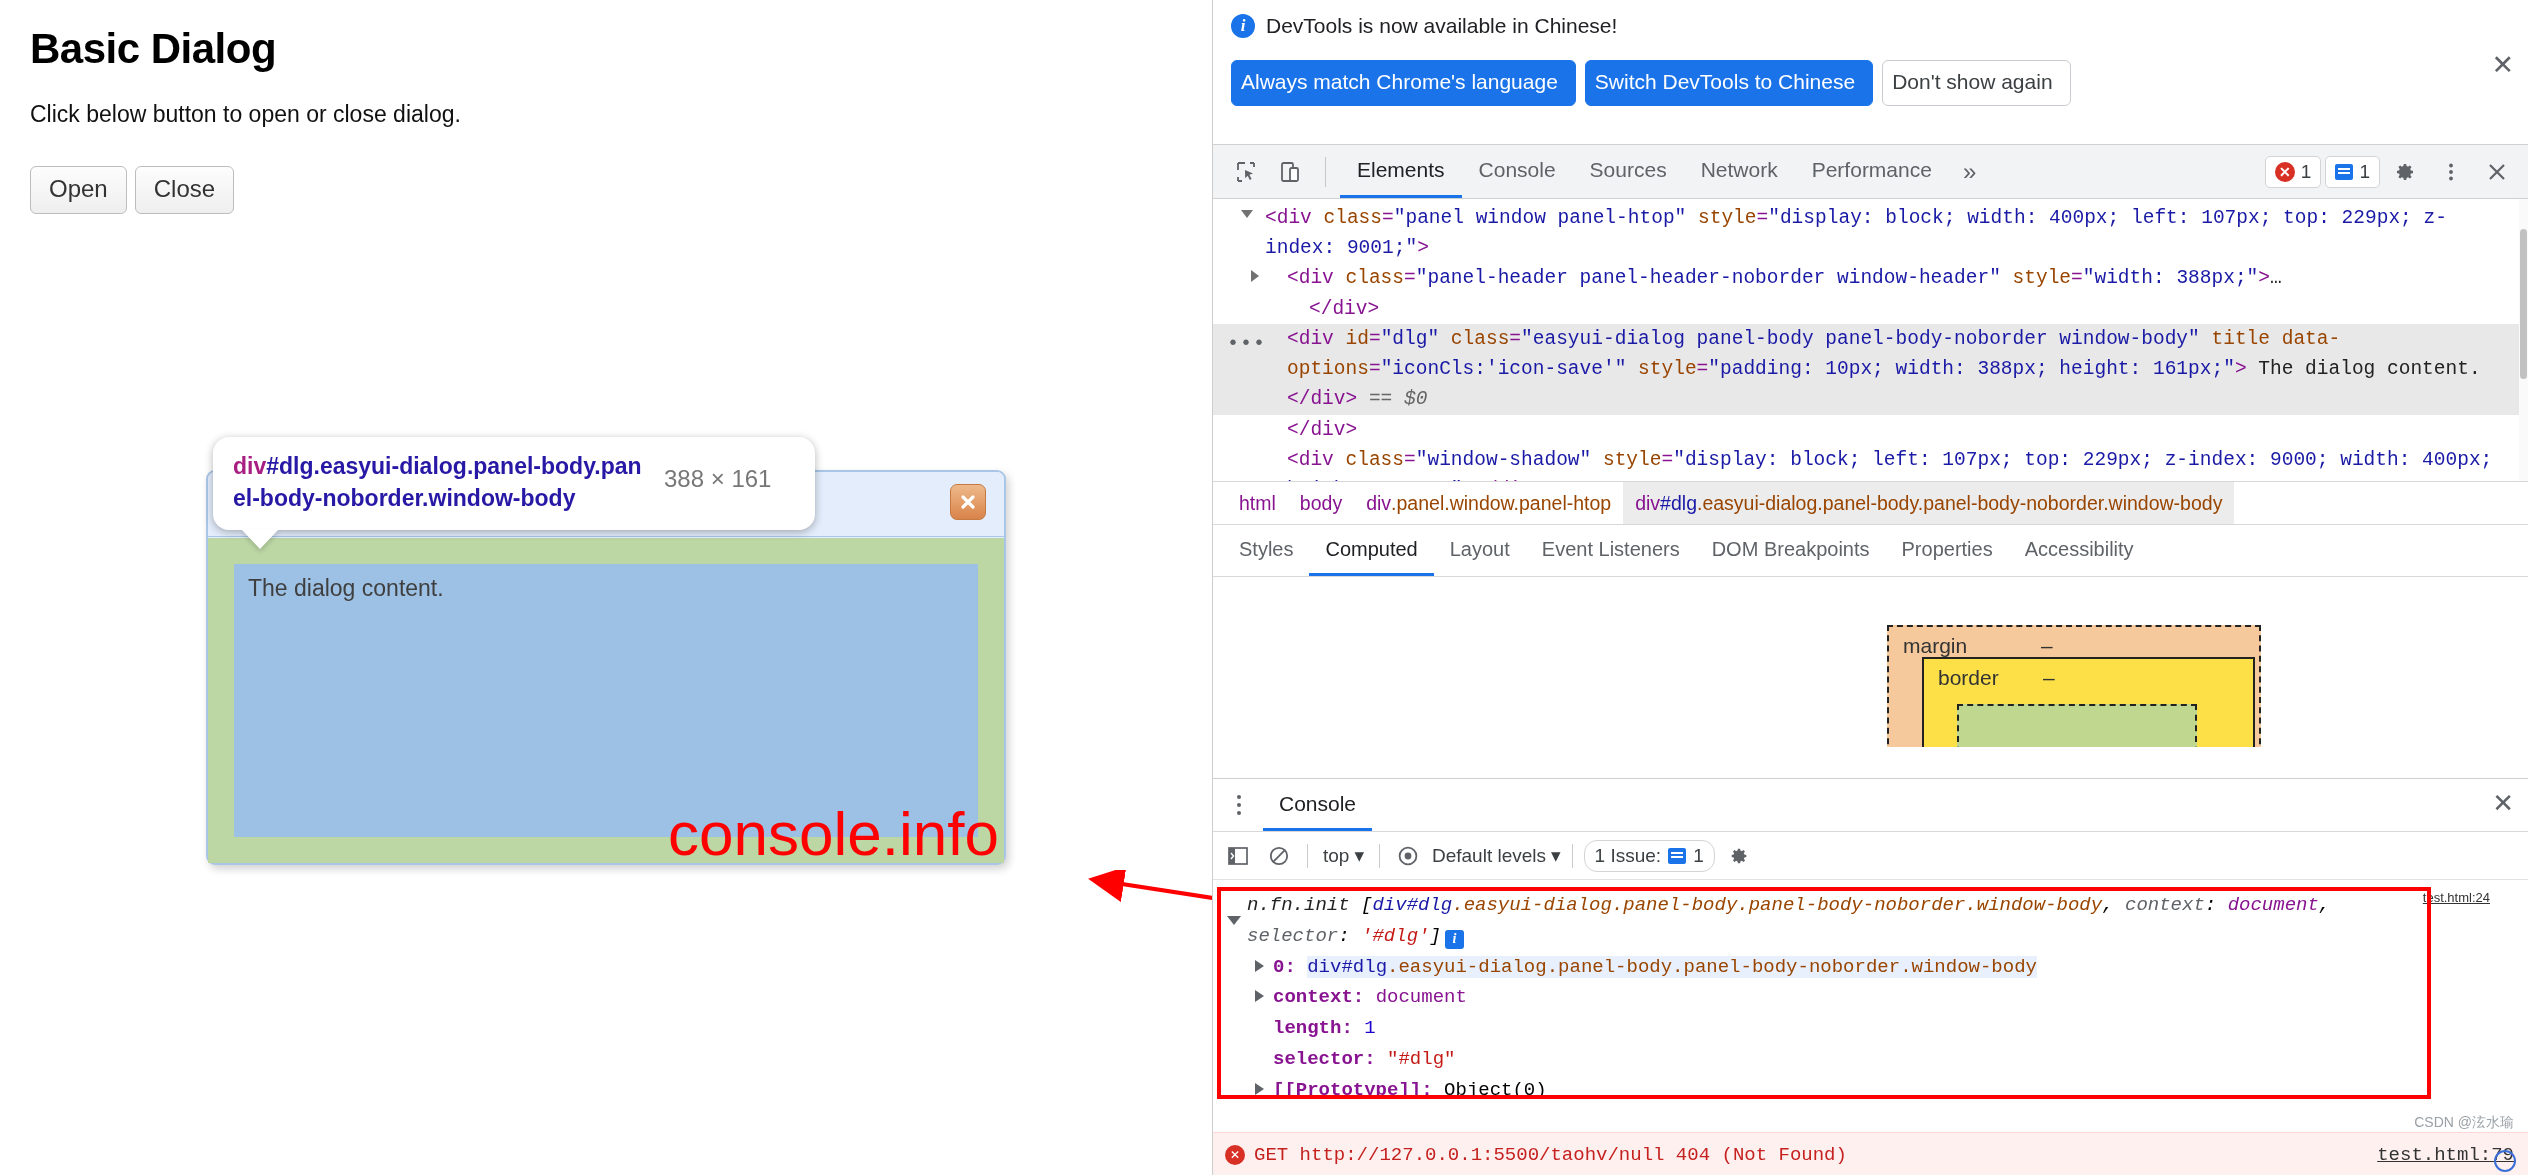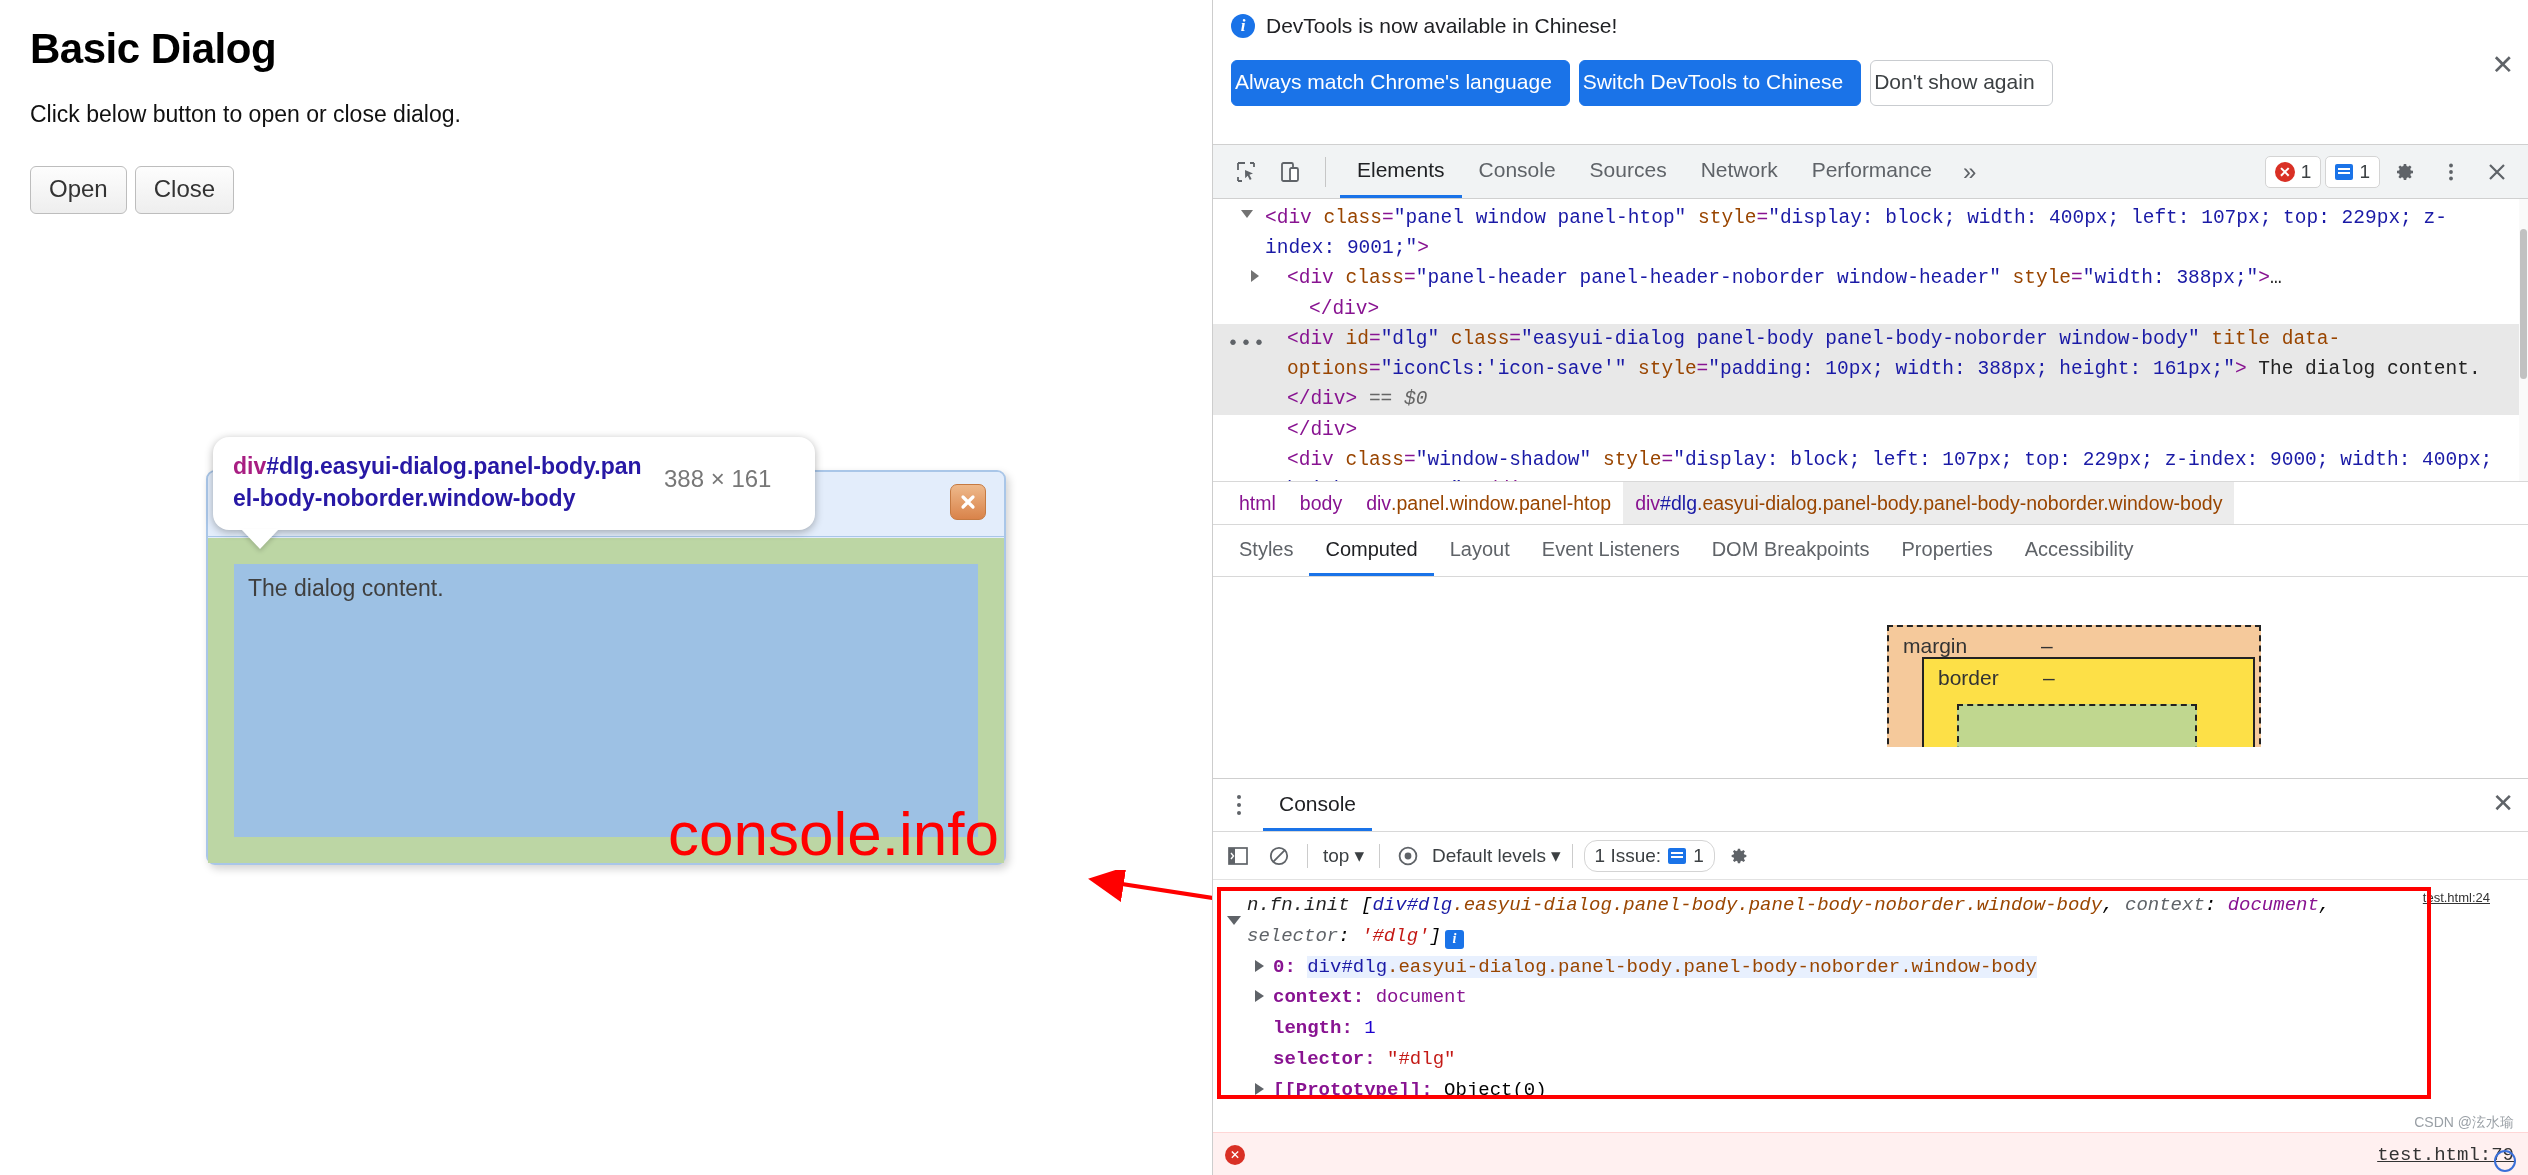--- a/index.html
+++ b/index.html
@@ -151,21 +151,21 @@
     background: #1a73e8; color: #fff;
     font-size: 17px; font-weight: bold; font-style: italic;
     display: flex; align-items: center; justify-content: center;
     font-family: "Liberation Serif", serif;
   }
   #dt-banner-text { font-size: 21px; color: #202124; }
   #dt-banner-buttons { display: flex; gap: 9px; margin-top: 22px; }
   .dt-btn {
     font-family: "Liberation Sans", sans-serif;
     font-size: 21px;
-    padding: 9px 17px 11px 3px;
+    padding: 9px 17px 11px 9px;
     border-radius: 6px; cursor: pointer;
     border: 1px solid transparent;
   }
   .dt-btn.primary { background: #1a73e8; color: #ffffff; border-color: #1a73e8; }
   .dt-btn.secondary { background: #ffffff; color: #3c4043; border-color: #c9ccd0; }
   #dt-banner-close {
     position: absolute; right: 14px; top: 52px;
     font-size: 27px; color: #5f6368; cursor: pointer; line-height: 1;
   }
 
@@ -700,20 +700,21 @@
           <div id="console-props">
               <div class="cs-prop"><span class="cs-prop-caret"></span><span class="c-key">0: </span><span class="c-node node-hl"><span class="nid">div#dlg</span><span>.easyui-dialog.panel-body.panel-body-noborder.window-body</span></span></div>
               <div class="cs-prop"><span class="cs-prop-caret"></span><span class="c-key">context: </span><span class="c-doc">document</span></div>
               <div class="cs-prop"><span class="c-key">length: </span><span class="c-num">1</span></div>
               <div class="cs-prop"><span class="c-key">selector: </span><span class="c-str">"#dlg"</span></div>
               <div class="cs-prop"><span class="cs-prop-caret"></span><span class="c-key">[[Prototype]]: </span><span>Object(0)</span></div>
             </div>
         </div>
         <div id="console-error-row">
           <span id="console-error-icon">✕</span>
+          <span id="console-error-text">GET http://127.0.0.1:5500/taohv/null 404 (Not Found)</span>
           <span id="console-error-src">test.html:79</span>
         </div>
         <div id="watermark">CSDN @泫水瑜</div>
         <div id="watermark-logo"></div>
       </div>
     </div>
   </div>
 </div>
 
 </body></html>

